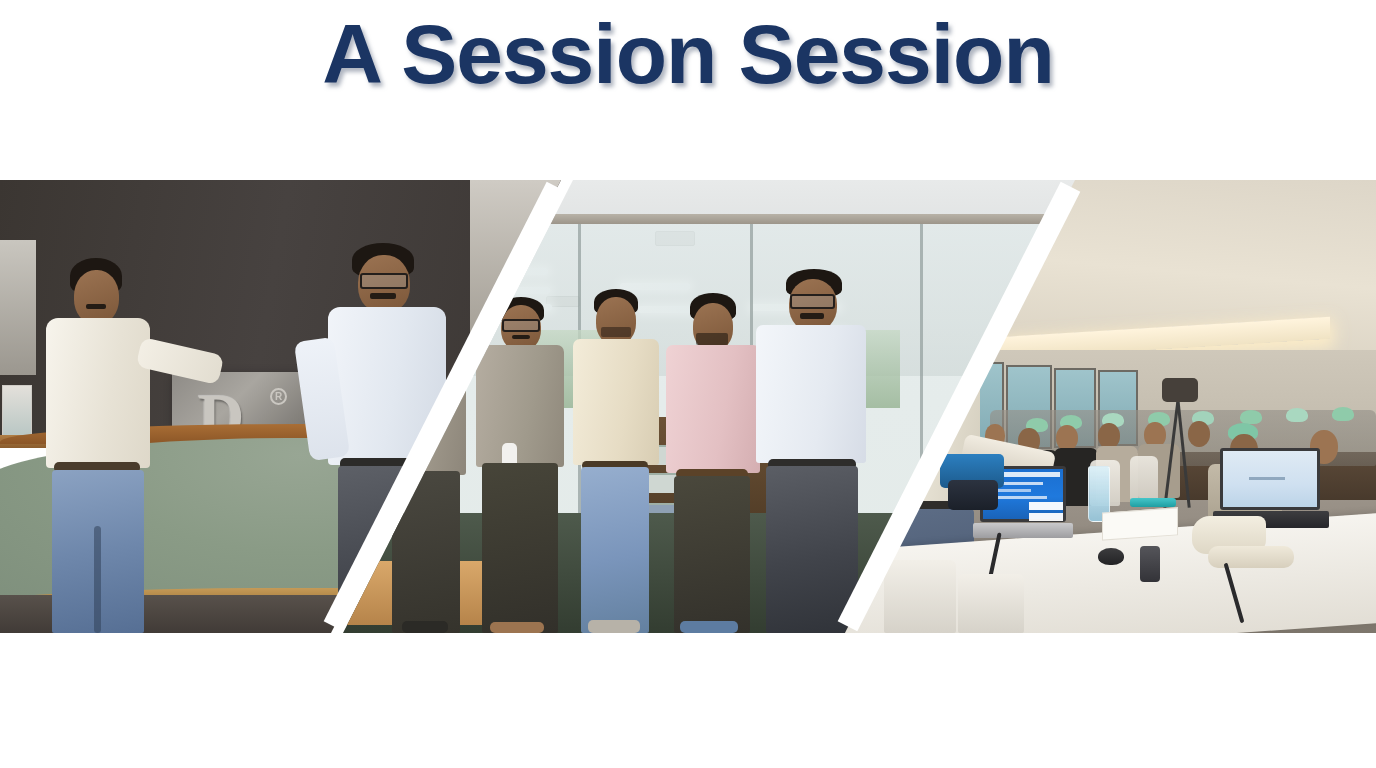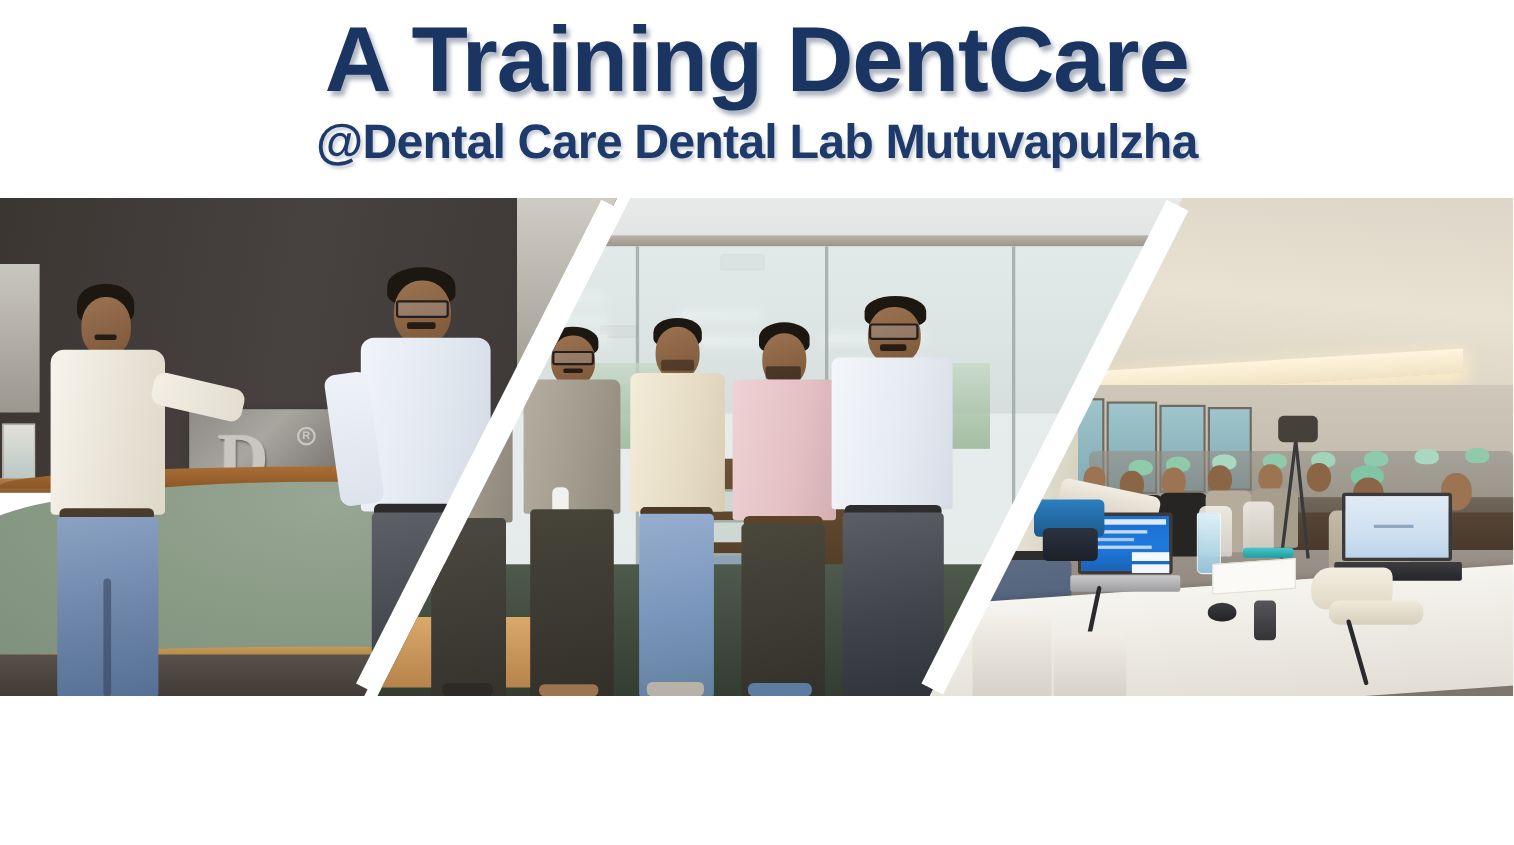--- a/index.html
+++ b/index.html
@@ -328,22 +328,21 @@
   .footer-space {
     position:absolute; left:0; top:633px; width:1376px; height:135px; background:#ffffff;
   }
 </style>
 </head>
 <body>
 
 <div id="poster">
 
   <div class="header">
-    <div class="title">A Training DentCare</div>
-    <div class="subtitle">@Dental Care Dental Lab Mutuvapulzha</div>
+    <div class="title">A Session Session</div>
   </div>
 
   <div class="strip">
 
     <div class="panel p1">
       <div class="photo">
 
         <div class="p1-wall"></div>
         <div class="p1-wall-right"></div>
         <div class="p1-wall-left"></div>

